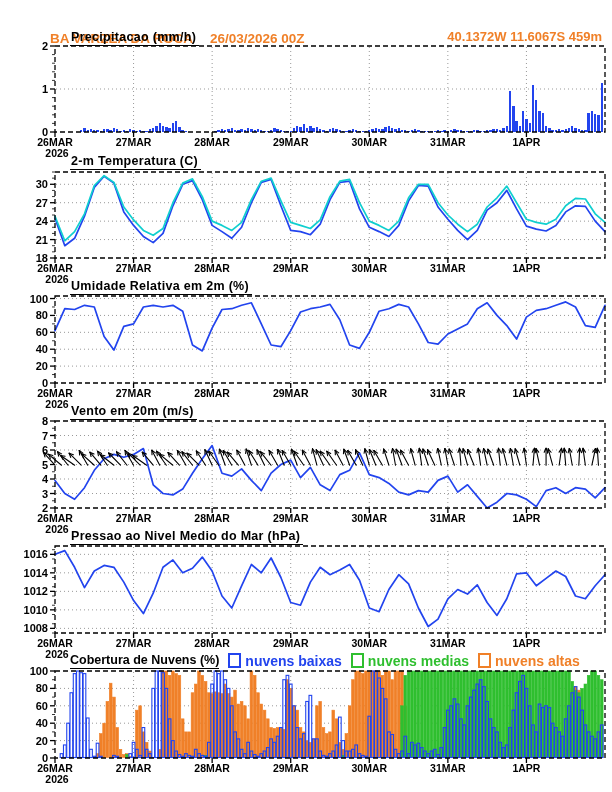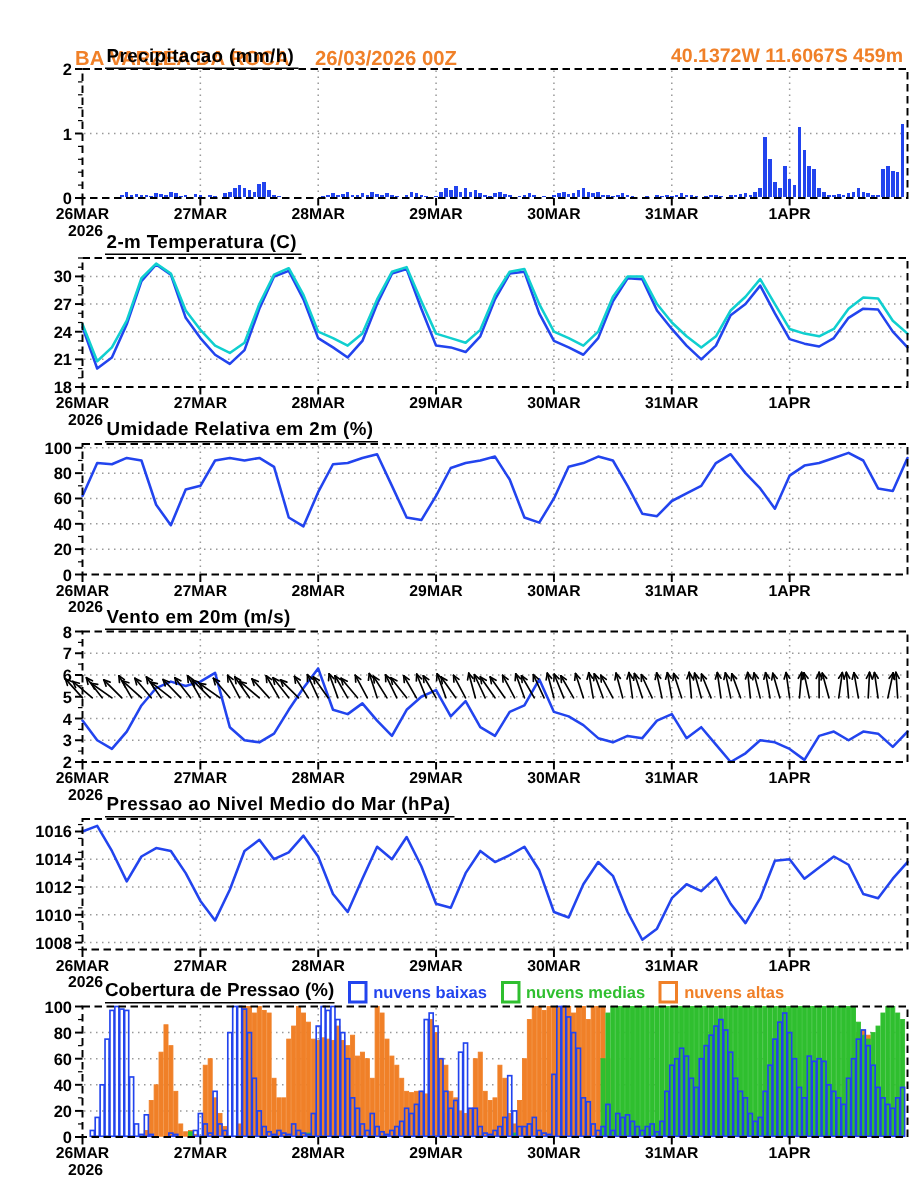--- a/index.html
+++ b/index.html
@@ -10,21 +10,21 @@
              color:#2244ee;font-size:14px;letter-spacing:.6px;white-space:pre}
   .hdr-station{position:absolute;top:16px;left:35px;color:#f08028;font-size:13.5px;white-space:pre}
   .hdr-station .run{margin-left:17px}
   .hdr-loc{position:absolute;top:29px;right:10px;color:#f08028;font-size:13px}
   .ptitle{position:absolute;left:70px;font-size:12.5px;color:#000;
           border-bottom:1.5px solid #000;padding:0 3px 1px 1px;letter-spacing:.3px;white-space:pre}
   .t1{top:30px}.t2{top:154px}.t3{top:279px}.t4{top:404px}.t5{top:529px}
   .legend-cyan{position:absolute;top:155px;right:12px;color:#10cfcf;font-size:12.5px}
   .cloudrow{position:absolute;top:653px;left:70px;display:flex;align-items:flex-end;white-space:pre}
   .cloudrow .ptitle-inline{font-size:12.5px;color:#000;border-bottom:1.5px solid #000;padding-bottom:1px}
-  .lgi{display:flex;align-items:center;margin-left:9px;font-size:11px}
+  .lgi{display:flex;align-items:flex-start;margin-left:9px;font-size:14px}
   .lgbox{width:9px;height:11px;border:2px solid;margin-right:4px;background:#fff}
   .c-blue{color:#2244ee}.c-green{color:#2fbf2f}.c-orange{color:#f08028}
   .b-blue{border-color:#2244ee}.b-green{border-color:#2fbf2f}.b-orange{border-color:#f08028}
   svg text{font-family:"Liberation Sans",sans-serif;font-weight:bold;fill:#000}
   .ylab{font-size:11px}.xlab{font-size:10.5px}
 </style>
 </head>
 <body>
 
 <div class="page">
@@ -1101,21 +1101,21 @@
       </g>
     </svg>
 
   <div class="ptitle t1">Precipitacao (mm/h)</div>
   <div class="ptitle t2">2-m Temperatura (C)</div>
   <div class="ptitle t3">Umidade Relativa em 2m (%)</div>
   <div class="ptitle t4">Vento em 20m (m/s)</div>
   <div class="ptitle t5">Pressao ao Nivel Medio do Mar (hPa)</div>
 
   <div class="cloudrow">
-    <span class="ptitle-inline">Cobertura de Pressao (%)</span>
+    <span class="ptitle-inline">Cobertura de Nuvens (%)</span>
     <span class="lgi c-blue">
       <span class="lgbox b-blue"></span>
       <span>nuvens baixas</span>
     </span>
     <span class="lgi c-green">
       <span class="lgbox b-green"></span>
       <span>nuvens medias</span>
     </span>
     <span class="lgi c-orange">
       <span class="lgbox b-orange"></span>

